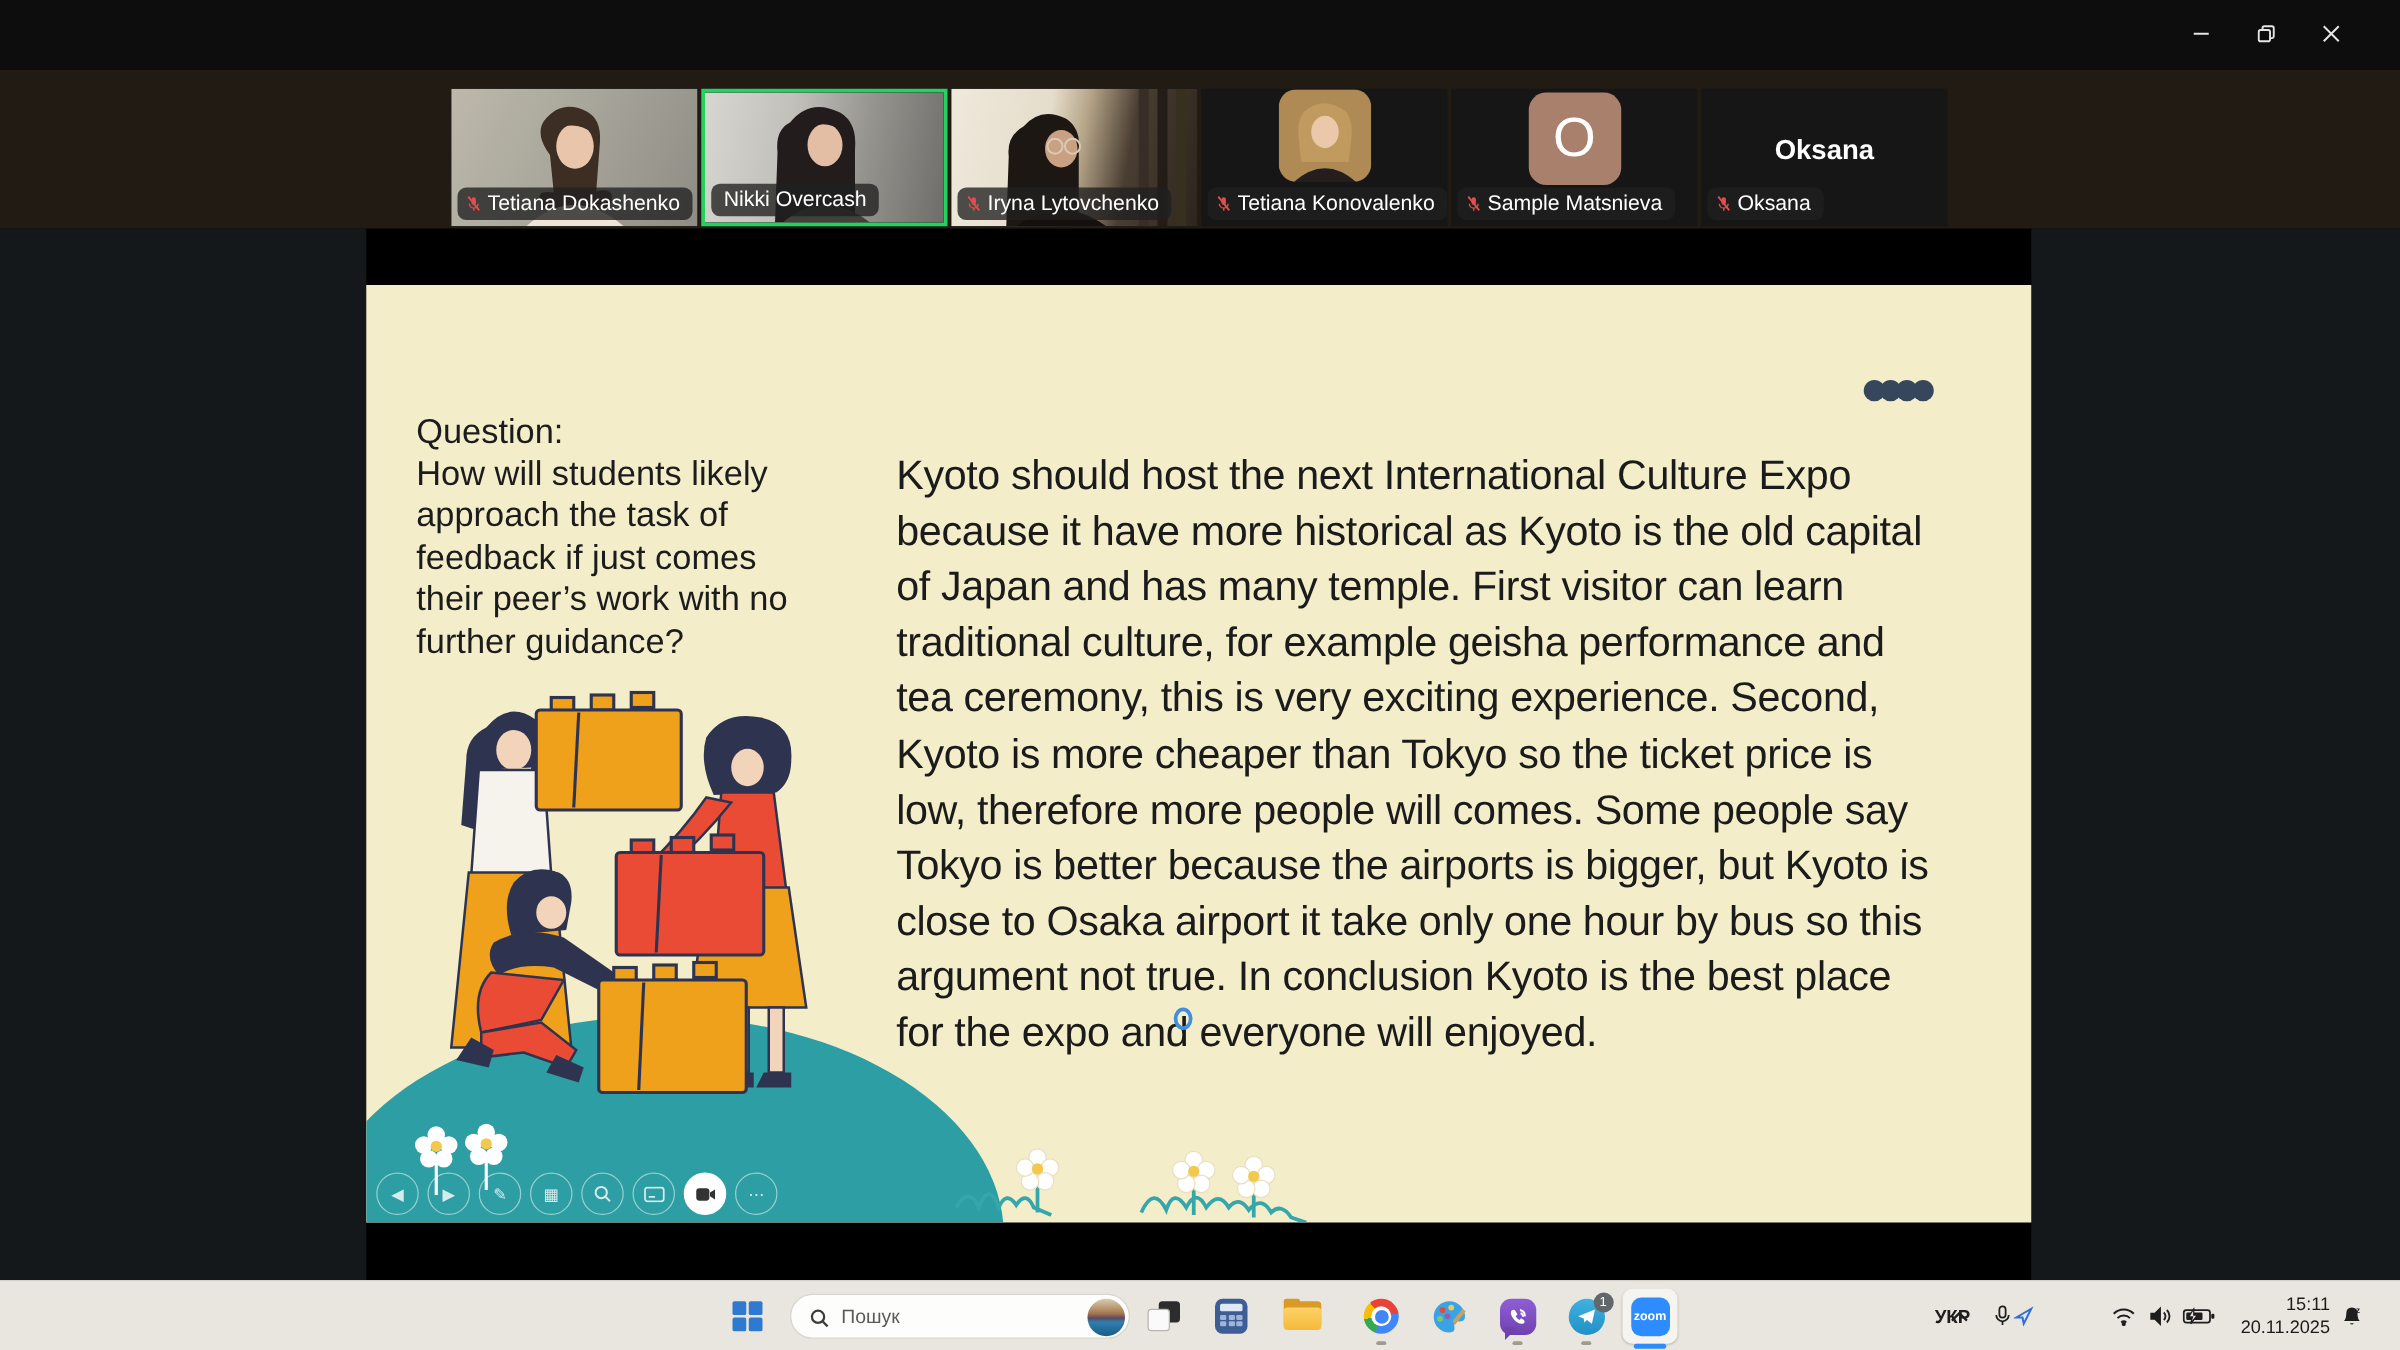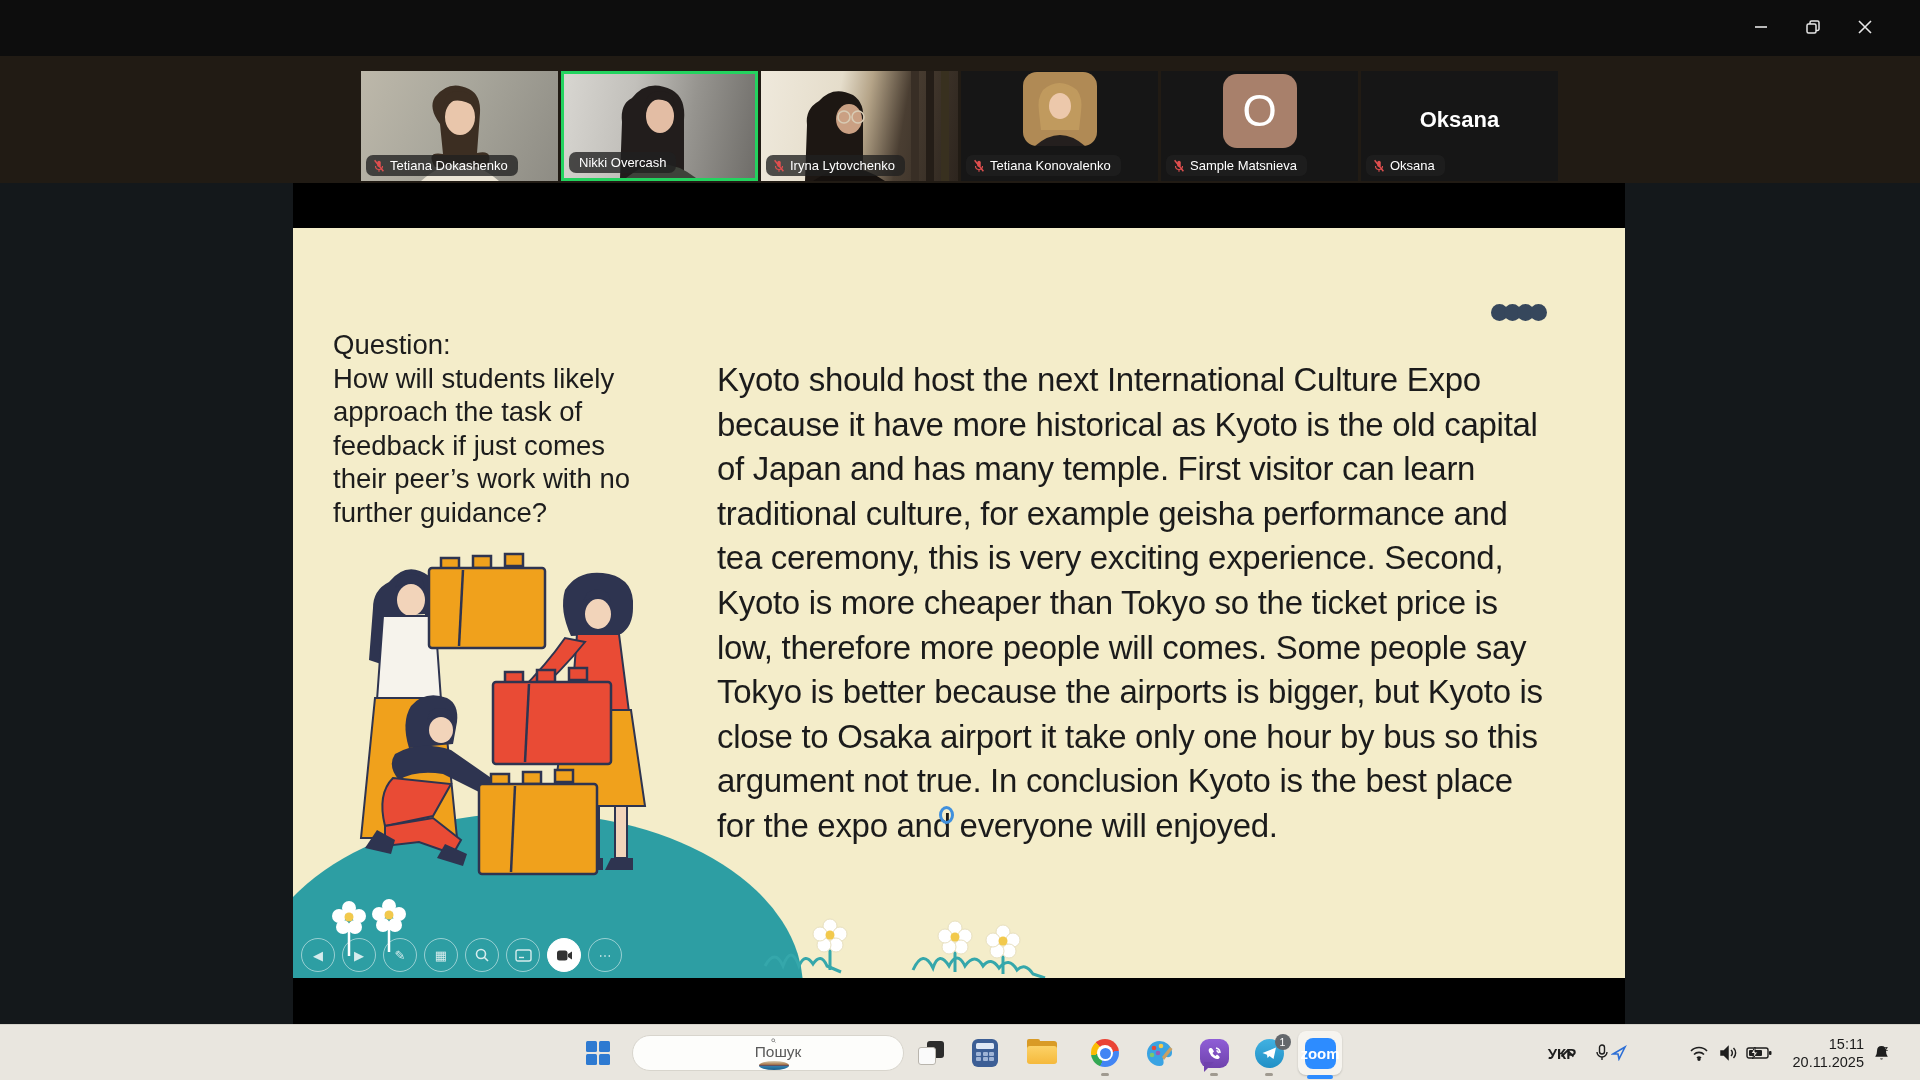--- a/index.html
+++ b/index.html
@@ -12,21 +12,21 @@
   .win-controls { position:absolute; right:40px; top:12px; display:flex; gap:22px; }
   .win-btn { width:30px; height:30px; display:flex; align-items:center; justify-content:center; cursor:pointer; }
 
   
   .strip { position:absolute; left:0; top:56px; width:1920px; height:127px; background:#211b14; }
   .tile { position:absolute; top:15px; width:197px; height:110px; background:#181818; overflow:hidden; }
   .tile.active { border:3px solid #23d35f; }
   .tile .vid { position:absolute; inset:0; }
   .name-tag { position:absolute; left:5px; bottom:5px; display:flex; align-items:center; gap:4px;
     background:rgba(32,32,32,.78); border-radius:7px; padding:3px 10px 3px 6px;
-    color:#fff; font-size:13px; white-space:nowrap; }
+    color:#fff; font-size:17px; white-space:nowrap; }
   .name-tag.nomic { padding-left:10px; }
   .avatar-box { position:absolute; left:50%; top:40px; transform:translate(-50%,-50%); }
   .avatar-letter { width:74px; height:74px; border-radius:14px; background:#a8806b; color:#fff;
     font-size:44px; display:flex; align-items:center; justify-content:center; }
   .display-name { position:absolute; left:0; right:0; top:36px; text-align:center;
     color:#fff; font-size:22px; font-weight:bold; }
 
   
   .share { position:absolute; left:0; top:183px; width:1920px; height:841px; background:#14181b; }
   .share-center { position:absolute; left:293px; top:0; width:1332px; height:841px; background:#000; }
@@ -56,32 +56,32 @@
     color:rgba(255,255,255,.8); font-size:13px; display:flex; align-items:center; justify-content:center; cursor:pointer; }
   .ppt-btn.lit { background:#fff; border-color:#fff; color:#333; }
 
   
   .taskbar { position:absolute; left:0; top:1024px; width:1920px; height:56px;
     background:#e9e6df; border-top:1px solid #d6d3cb; }
   .tb { position:absolute; top:0; height:56px; display:flex; align-items:center; justify-content:center; cursor:pointer; }
   .run-dot { position:absolute; top:48px; width:8px; height:3px; border-radius:2px; background:#a09a90; }
 
   .search-pill { position:absolute; left:632px; top:10px; width:272px; height:36px; background:#fdfdfb;
-    border:1px solid #d8d5cd; border-radius:18px; display:flex; align-items:center; padding:2px 3px 0 14px; cursor:pointer;flex-direction:column; }
+    border:1px solid #d8d5cd; border-radius:18px; display:flex; align-items:center; padding:2px 3px 0 14px; cursor:pointer; }
   .search-pill .ph { color:#5a5a5a; font-size:15.5px; margin-left:9px; flex:1; }
   .bing-thumb { width:30px; height:30px; border-radius:50%;
     background:linear-gradient(180deg,#d8cdb4 0%,#a97a4d 38%,#5b4a63 52%,#2e7fae 62%,#1c5c86 100%); }
 
   .start-grid { display:grid; grid-template-columns:11px 11px; grid-template-rows:11px 11px; gap:2px; }
   .start-grid i { background:#2e7ad1; border-radius:1.5px; }
 
   .zoom-tile { position:absolute; left:1298px; top:6px; width:44px; height:44px; background:#f6f4ef;
     border-radius:8px; box-shadow:0 1px 2px rgba(0,0,0,.18); display:flex; align-items:center; justify-content:center; cursor:pointer; }
   .zoom-app { width:31px; height:31px; border-radius:8px; background:#2d8cff; color:#fff;
-    font-size:15px; font-weight:bold; display:flex; align-items:center; justify-content:center; }
+    font-size:10px; font-weight:bold; display:flex; align-items:center; justify-content:center; }
   .zoom-ind { position:absolute; left:1307px; top:50px; width:26px; height:3.5px; border-radius:2px; background:#2d8cff; }
 
   .badge { position:absolute; top:-5px; right:-7px; width:16px; height:16px; border-radius:50%;
     background:#63676b; color:#fff; font-size:10.5px; display:flex; align-items:center; justify-content:center; }
 
   .lang { font-weight:bold; font-size:15px; color:#1e1e1e; }
   .clock { position:absolute; left:1786px; top:0; width:78px; height:56px; display:flex; flex-direction:column;
     align-items:flex-end; justify-content:center; font-size:14.5px; color:#1b1b1b; line-height:18px; cursor:pointer; }
 
   .viber-sq { width:29px; height:29px; border-radius:9px; background:linear-gradient(180deg,#8f5ed6,#6f42ad);

